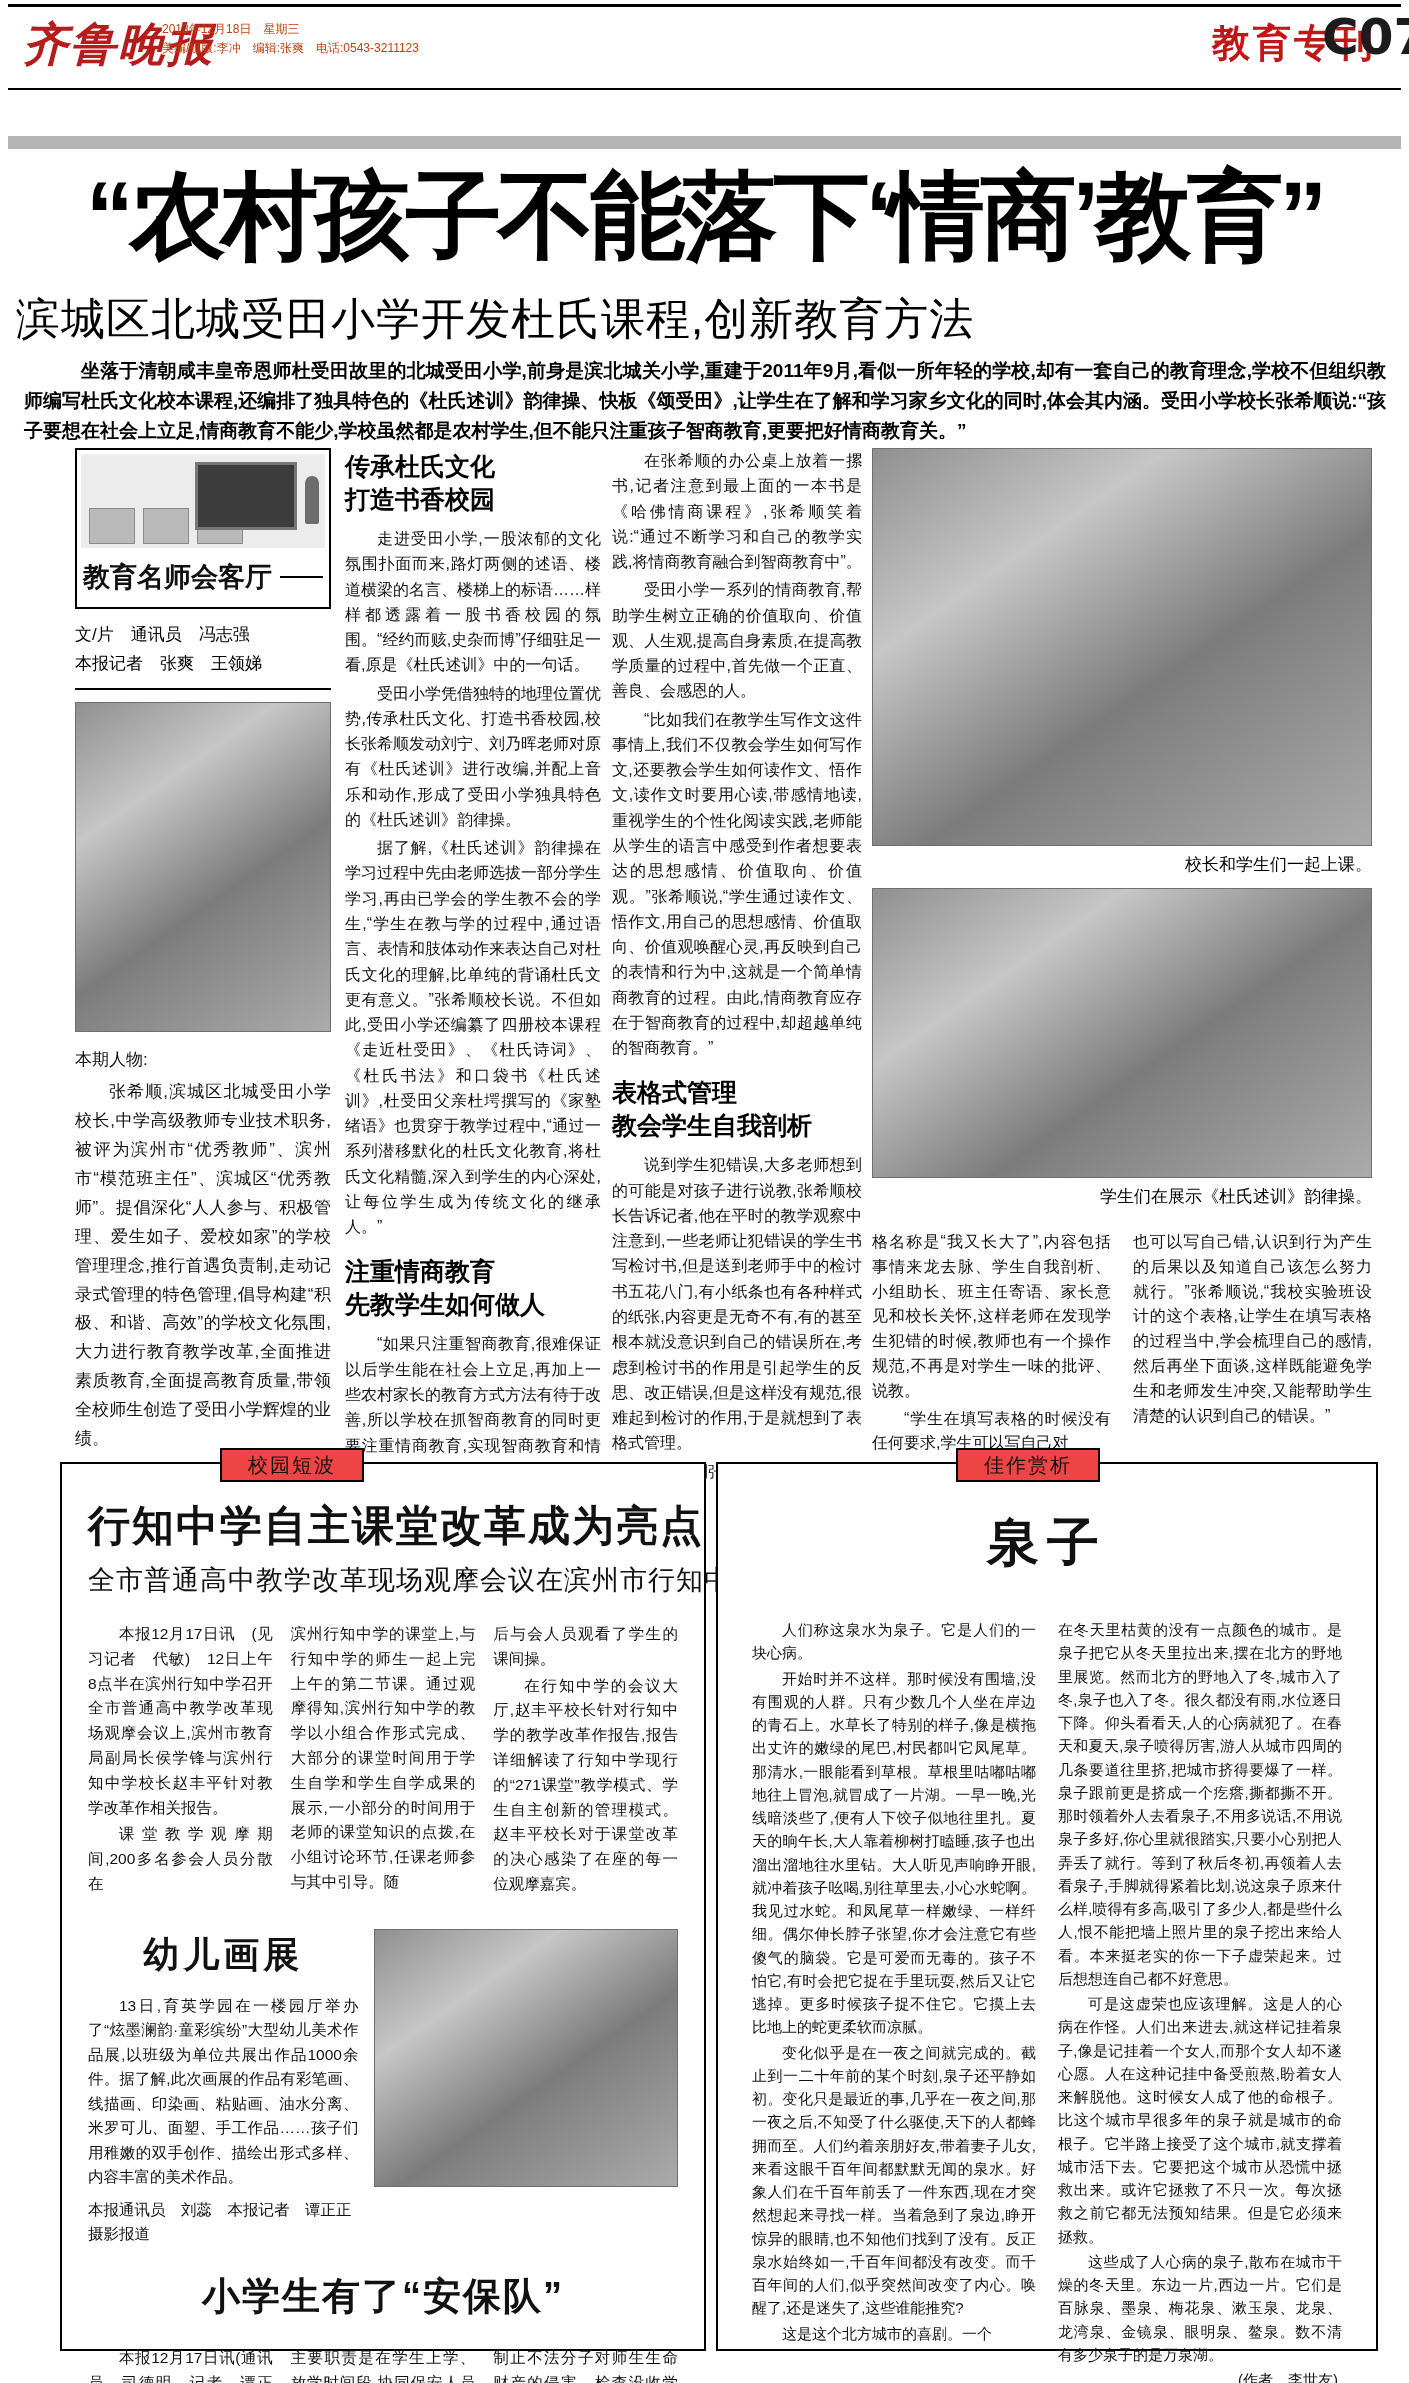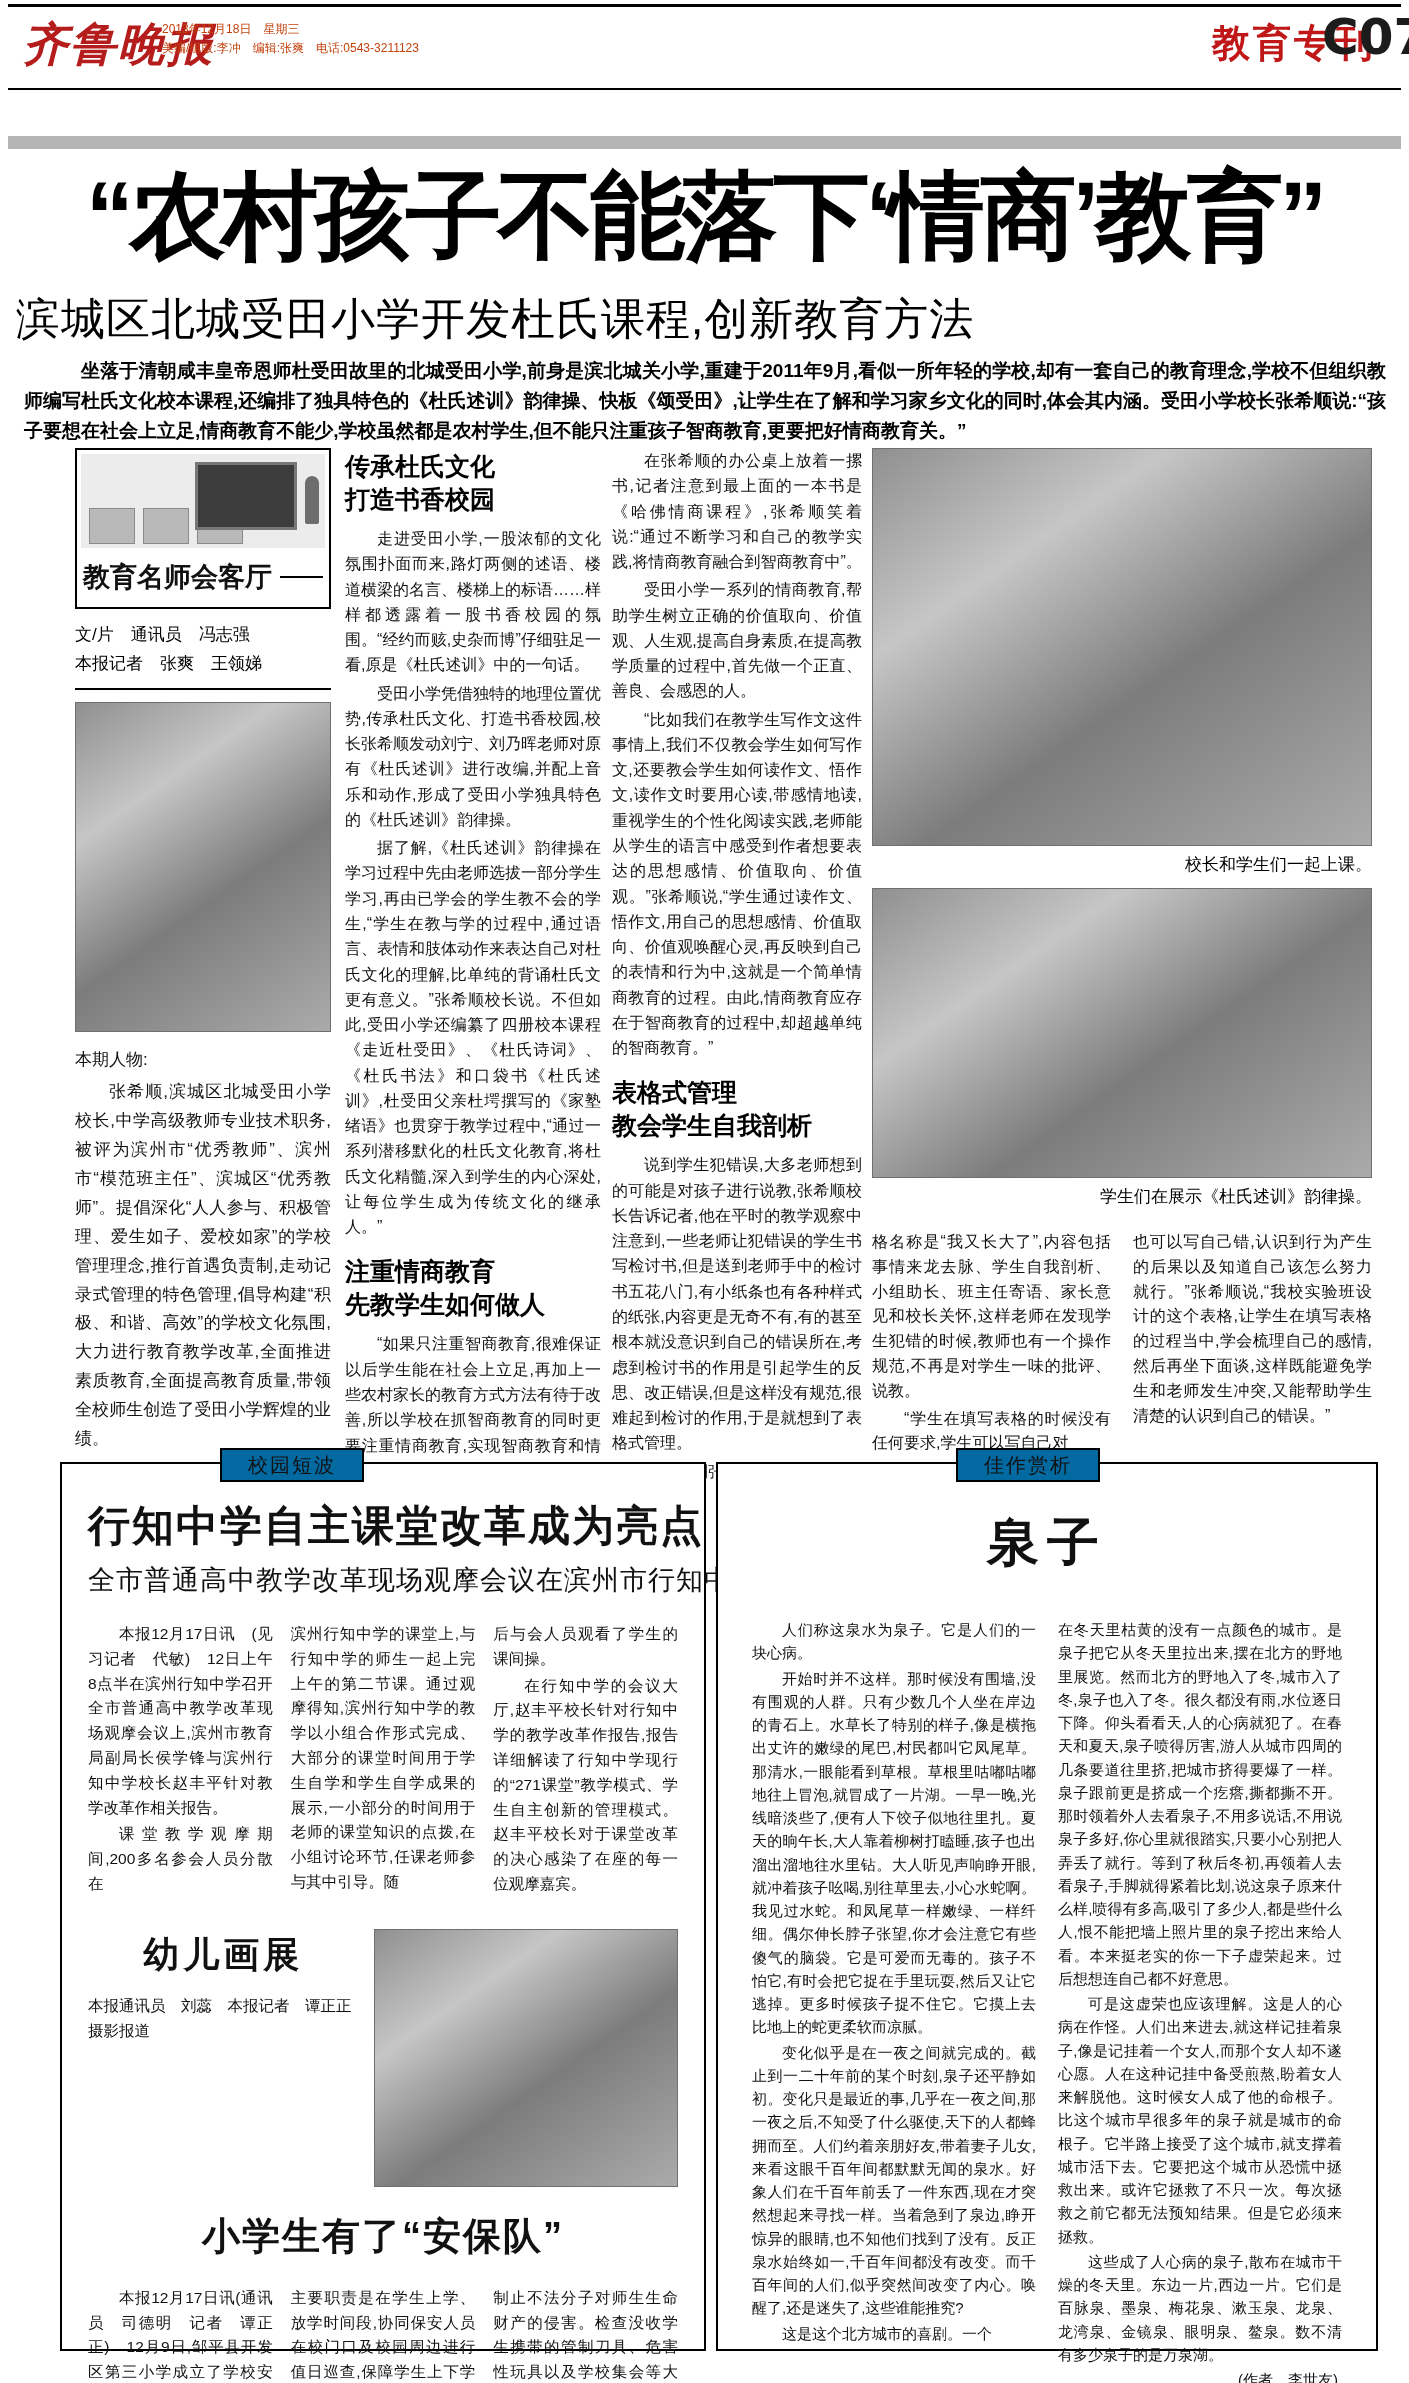--- a/index.html
+++ b/index.html
@@ -54,21 +54,21 @@
   .cap{font-size:17px;text-align:right;color:#000;}
   .cap1{left:0;top:404px;width:500px;}
   .photo2{left:0;top:440px;width:500px;height:290px;}
   .cap2{left:0;top:736px;width:500px;}
   .colwrap{left:0;top:782px;width:500px;display:flex;gap:22px;font-size:16px;line-height:1.55;}
   .colwrap .sub{flex:1;}
   
   .bbox{position:absolute;top:1462px;height:885px;border:2px solid #000;background:#fff;}
   .lbox{left:60px;width:642px;}
   .rbox{left:716px;width:658px;}
-  .tab{position:absolute;top:-16px;height:30px;background:#0369a1;border:2px solid #000;
+  .tab{position:absolute;top:-16px;height:30px;background:#ef4444;border:2px solid #000;
        display:flex;align-items:center;justify-content:center;font-size:20px;letter-spacing:2px;padding:0 26px;}
   .tab.lt{left:158px;} .tab.rt{left:238px;}
   .inner{padding:0 26px;position:relative;height:100%;box-sizing:border-box;}
   .a-head{margin-top:34px;font-size:42px;font-weight:bold;letter-spacing:2px;white-space:nowrap;}
   .a-sub{margin-top:8px;font-size:27px;letter-spacing:1px;white-space:nowrap;}
   .threecol{margin-top:24px;display:flex;gap:18px;font-size:15.5px;line-height:1.6;}
   .threecol .tc{flex:1;}
   .b-row{margin-top:26px;display:flex;gap:16px;}
   .b-left{width:294px;}
   .b-head{font-size:36px;font-weight:bold;text-align:center;letter-spacing:4px;margin:6px 0 14px 0;}
@@ -194,20 +194,23 @@
             <p class="cont">滨州行知中学的课堂上,与行知中学的师生一起上完上午的第二节课。通过观摩得知,滨州行知中学的教学以小组合作形式完成、大部分的课堂时间用于学生自学和学生自学成果的展示,一小部分的时间用于老师的课堂知识的点拨,在小组讨论环节,任课老师参与其中引导。随</p>
           </div>
         <div class="tc">
             <p class="cont">后与会人员观看了学生的课间操。</p>
             <p>在行知中学的会议大厅,赵丰平校长针对行知中学的教学改革作报告,报告详细解读了行知中学现行的“271课堂”教学模式、学生自主创新的管理模式。赵丰平校长对于课堂改革的决心感染了在座的每一位观摩嘉宾。</p>
           </div>
       </div>
       <div class="b-row">
         <div class="b-left">
           <div class="b-head">幼儿画展</div>
+          <div class="b-text">
+            <p>13日,育英学园在一楼园厅举办了“炫墨澜韵·童彩缤纷”大型幼儿美术作品展,以班级为单位共展出作品1000余件。据了解,此次画展的作品有彩笔画、线描画、印染画、粘贴画、油水分离、米罗可儿、面塑、手工作品……孩子们用稚嫩的双手创作、描绘出形式多样、内容丰富的美术作品。</p>
+          </div>
           <div class="b-byline">
             <div>本报通讯员　刘蕊　本报记者　谭正正</div>
             <div>摄影报道</div>
           </div>
         </div>
         <div class="b-photo ph"></div>
       </div>
       <div class="c-head">小学生有了“安保队”</div>
       <div class="threecol">
         <div class="tc">

